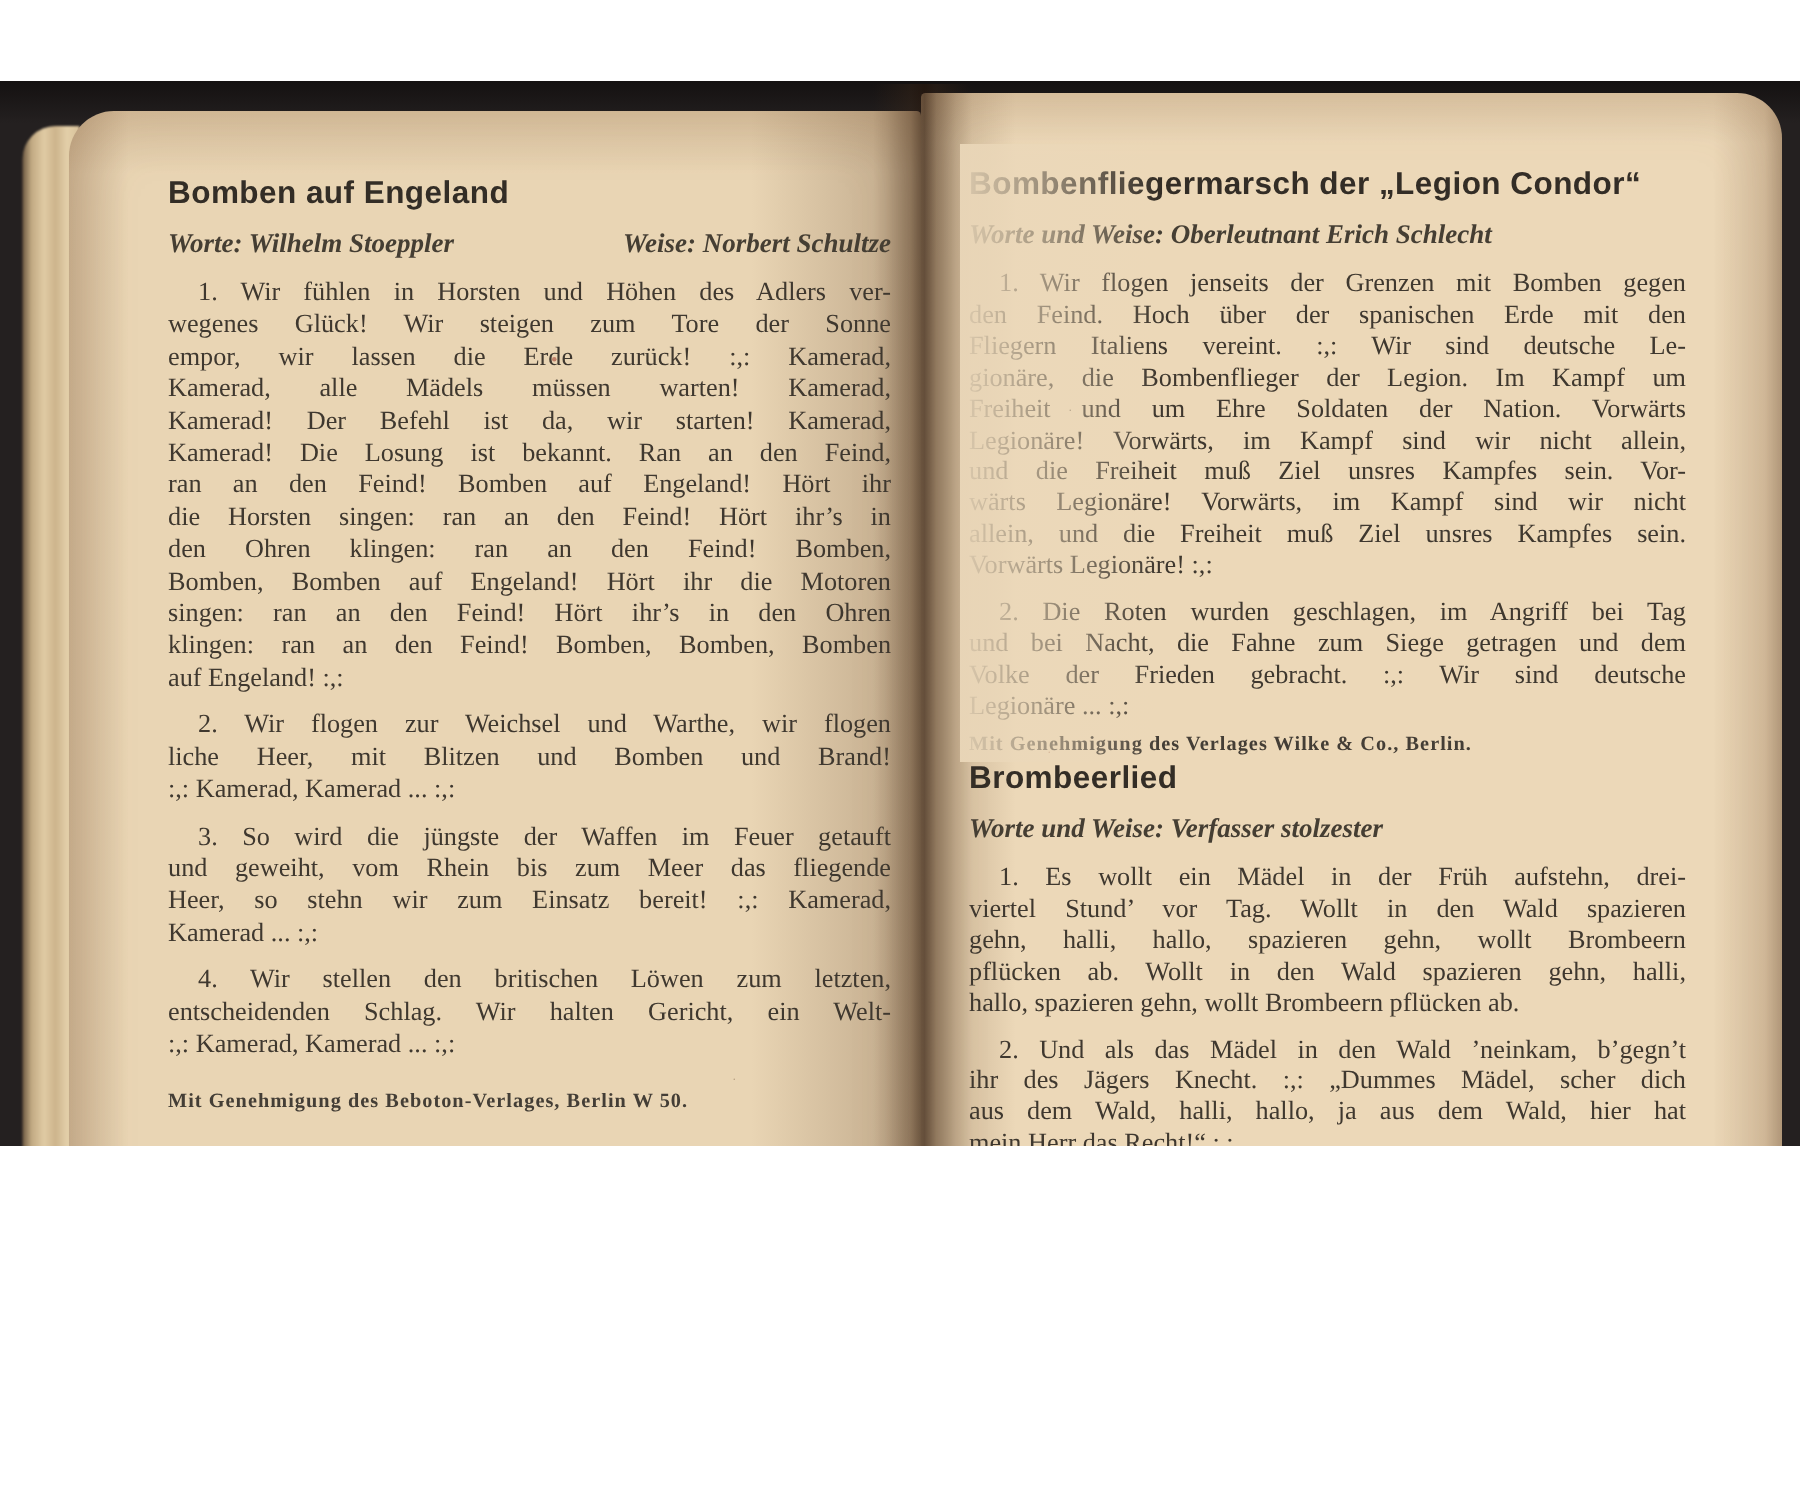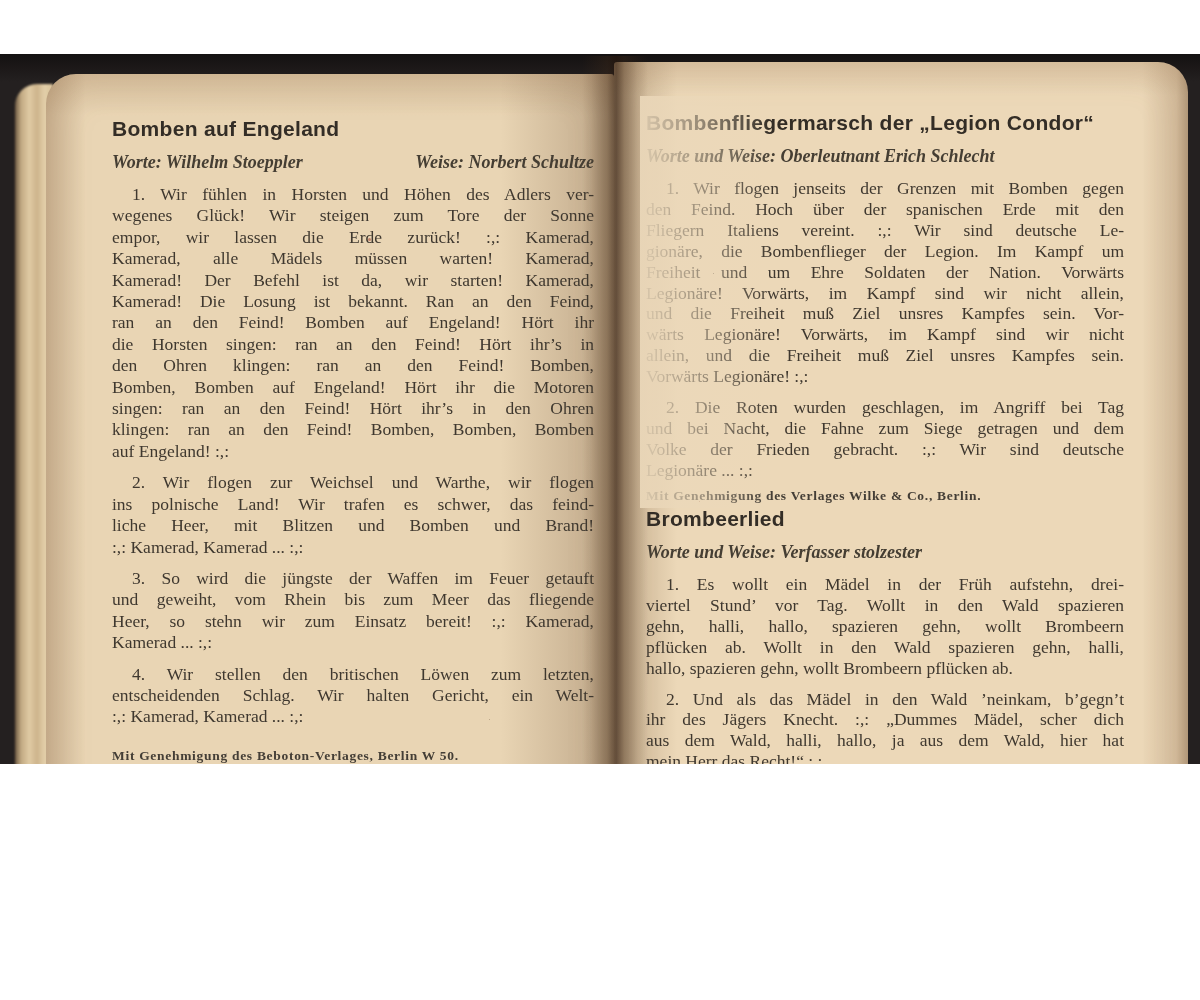--- a/index.html
+++ b/index.html
@@ -98,21 +98,20 @@
           <div class="line">ran an den Feind! Bomben auf Engeland! Hört ihr</div>
           <div class="line">die Horsten singen: ran an den Feind! Hört ihr’s in</div>
           <div class="line">den Ohren klingen: ran an den Feind! Bomben,</div>
           <div class="line">Bomben, Bomben auf Engeland! Hört ihr die Motoren</div>
           <div class="line">singen: ran an den Feind! Hört ihr’s in den Ohren</div>
           <div class="line">klingen: ran an den Feind! Bomben, Bomben, Bomben</div>
           <div class="line last">auf Engeland! :,:</div>
         </div>
         <div class="verse">
           <div class="line first">2. Wir flogen zur Weichsel und Warthe, wir flogen</div>
-          <div class="line">ins polnische Land! Wir trafen es schwer, das feind-</div>
           <div class="line">liche Heer, mit Blitzen und Bomben und Brand!</div>
           <div class="line last">:,: Kamerad, Kamerad ... :,:</div>
         </div>
         <div class="verse">
           <div class="line first">3. So wird die jüngste der Waffen im Feuer getauft</div>
           <div class="line">und geweiht, vom Rhein bis zum Meer das fliegende</div>
           <div class="line">Heer, so stehn wir zum Einsatz bereit! :,: Kamerad,</div>
           <div class="line last">Kamerad ... :,:</div>
         </div>
         <div class="verse">

